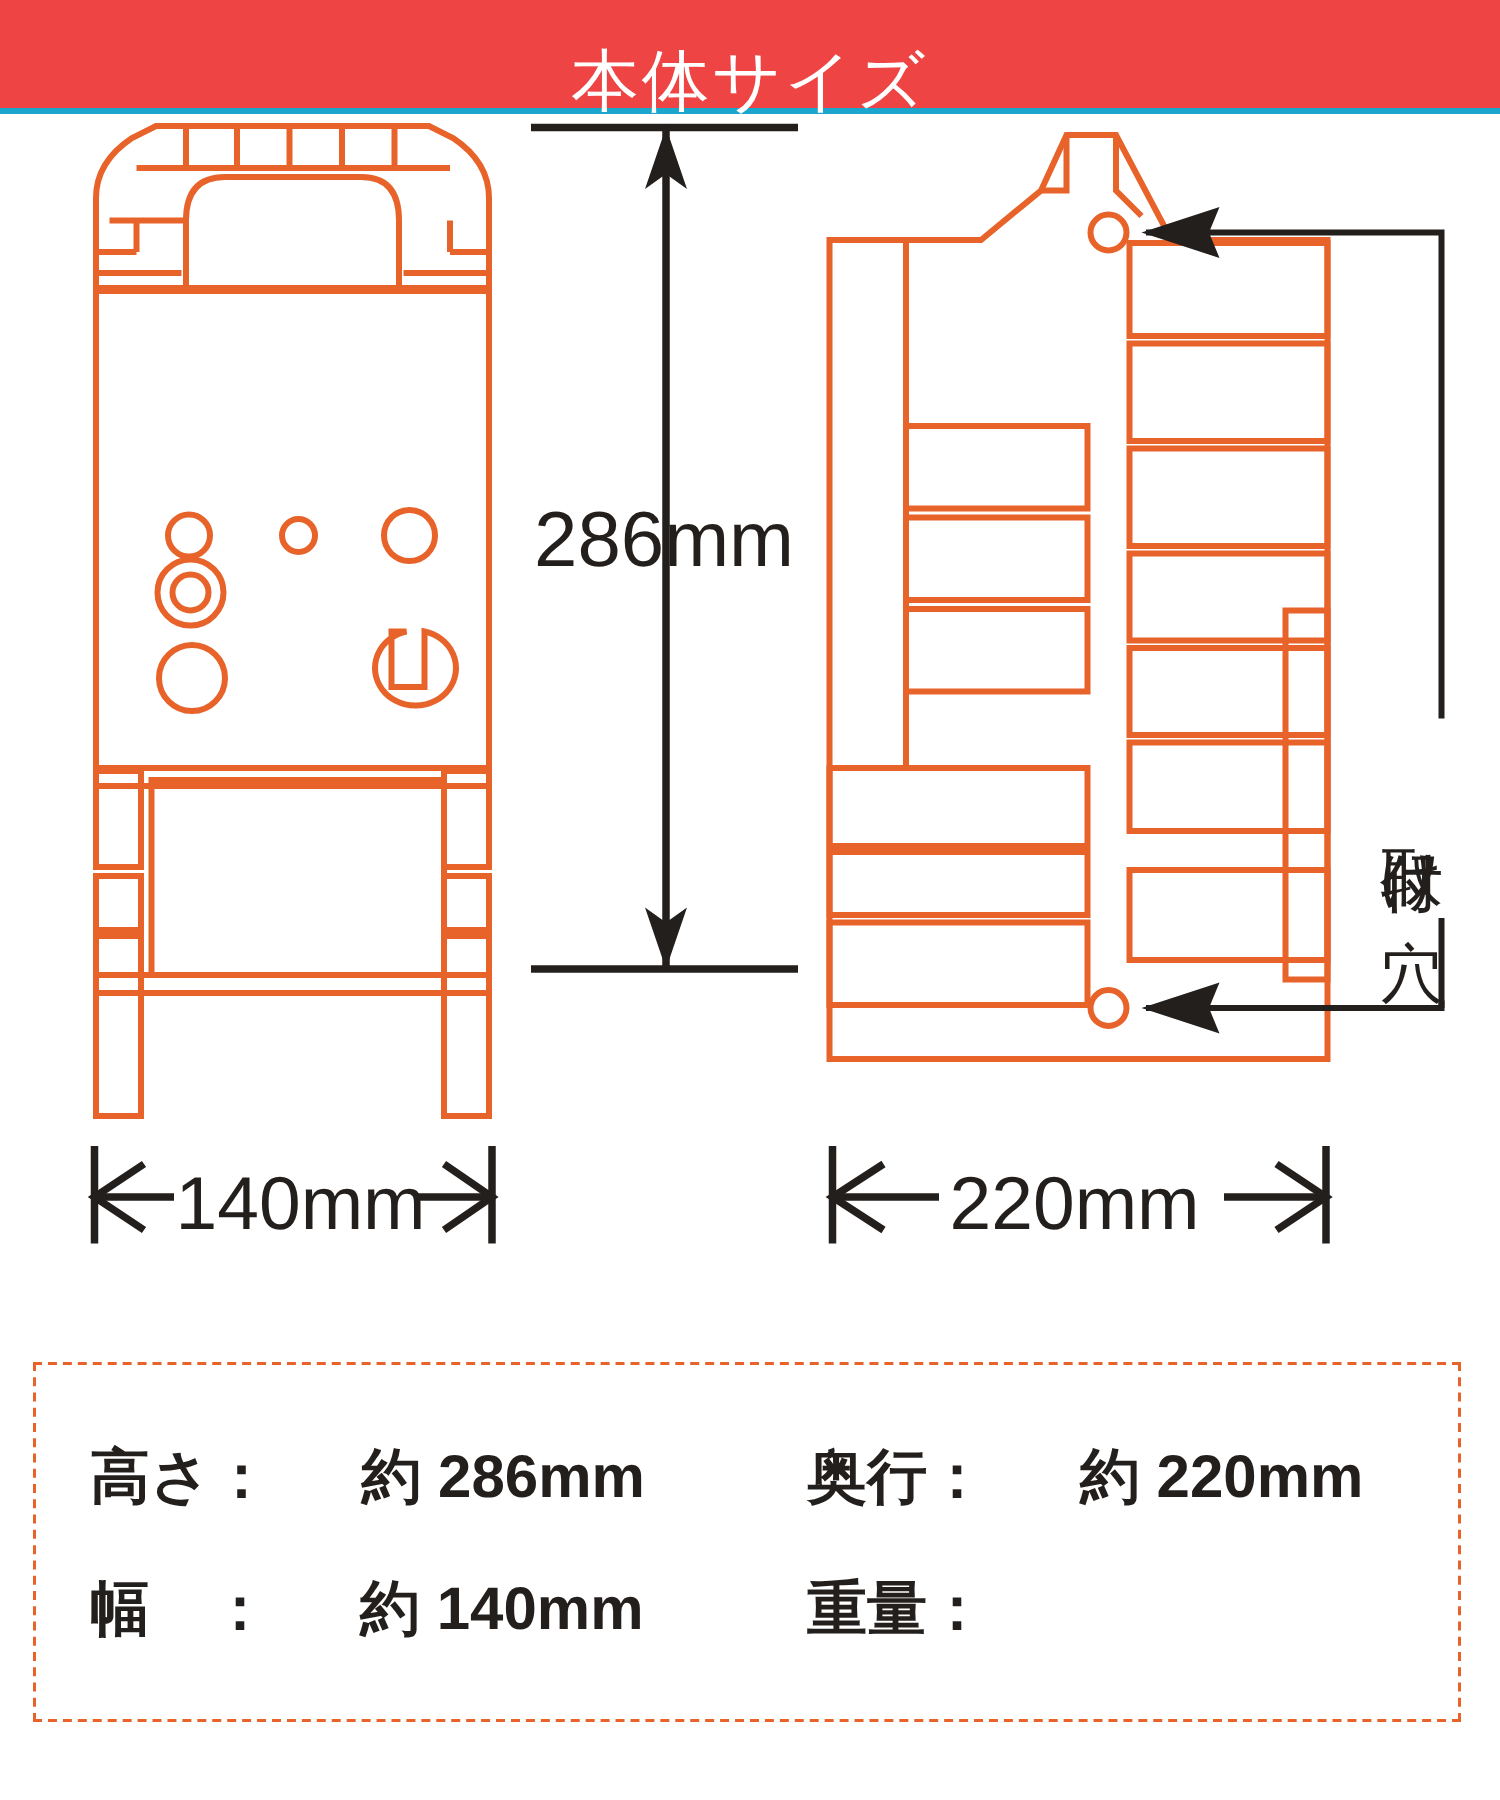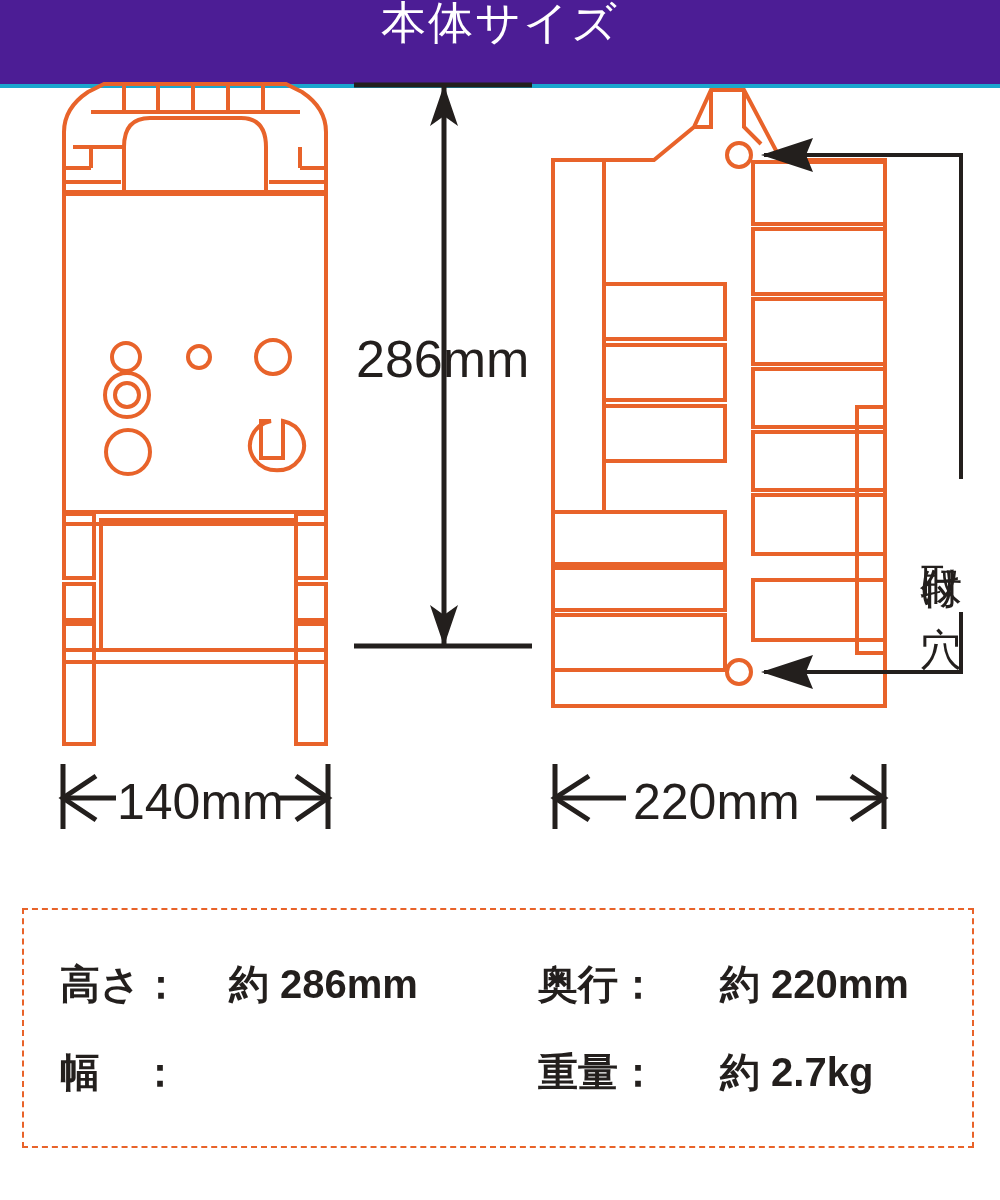--- a/index.html
+++ b/index.html
@@ -14,24 +14,24 @@
     color: #231f1d;
     position: relative;
     overflow: hidden;
   }
 
   
   #header-banner {
     position: absolute;
     left: 0; top: 0;
     width: 1000px;
-    height: 88px;
-    background: #4c1d95;
+    height: 76px;
+    background: #ef4444;
     display: flex;
-    align-items: flex-start;
+    align-items: flex-end;
     justify-content: center;
   }
   #header-banner .banner-underline {
     position: absolute;
     left: 0; bottom: 0;
     width: 1000px;
     height: 4px;
     background: #1ba6cd;
   }
   #header-title {
@@ -90,21 +90,21 @@
   .spec-colon {
     font-size: 40px;
     font-weight: bold;
     color: #231f1d;
     padding-right: 8px;
   }
   .spec-value {
     font-size: 40px;
     font-weight: bold;
     color: #231f1d;
-    margin-left: 40px;
+    margin-left: 52px;
     white-space: pre;
   }
   .spec-cell.right .spec-value { margin-left: 54px; }
 
   
   .vertical-label {
     writing-mode: vertical-rl;
     text-orientation: upright;
     font-size: 42px;
     letter-spacing: 4px;
@@ -284,21 +284,21 @@
       <span class="spec-label">奥行</span>
       <span class="spec-colon">：</span>
       <span class="spec-value">約 220mm</span>
     </div>
   </div>
 
   <div class="spec-row">
     <div class="spec-cell left">
       <span class="spec-label">幅　</span>
       <span class="spec-colon">：</span>
+      <span class="spec-value">約 140mm</span>
     </div>
     <div class="spec-cell right">
       <span class="spec-label">重量</span>
       <span class="spec-colon">：</span>
-      <span class="spec-value">約 2.7kg</span>
     </div>
   </div>
 
 </div>
 
 </body></html>

